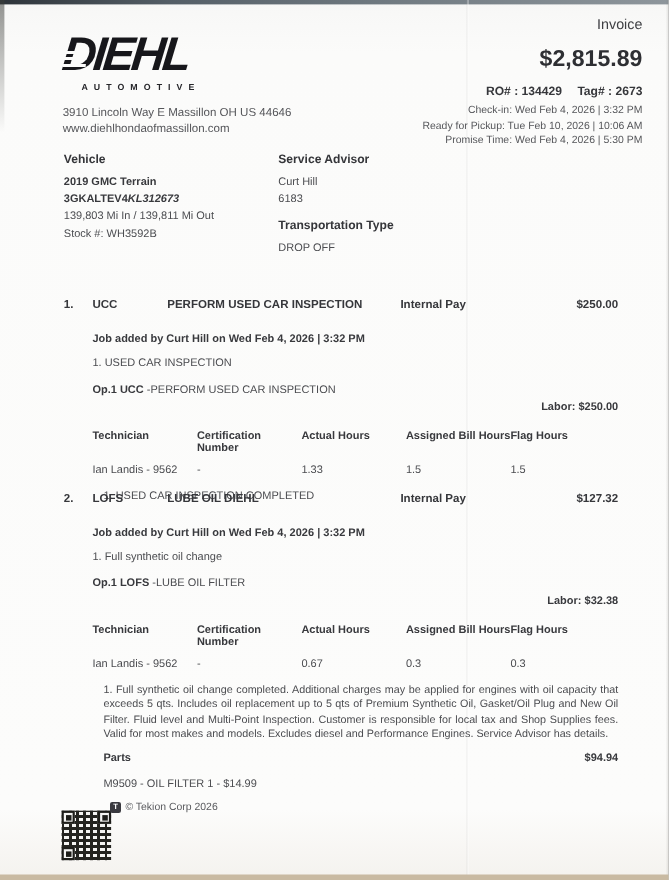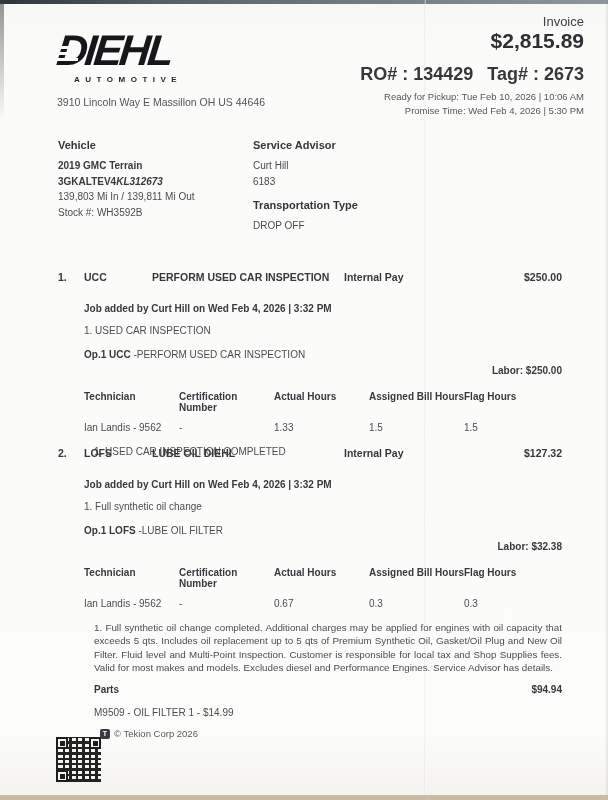--- a/index.html
+++ b/index.html
@@ -23,40 +23,40 @@
   .brand { position:absolute; left:57px; top:28px; }
   .brand-logo { position:relative; display:inline-block; font-size:43px; font-weight:bold;
     font-style:italic; letter-spacing:-3px; color:#17171b; transform:skewX(-6deg); line-height:44px; }
   .brand-logo::before { content:""; position:absolute; left:1px; top:15px; width:21px; height:18px;
     background:repeating-linear-gradient(180deg,transparent 0 3px,#fbfbfa 3px 6px); }
   .brand-sub { font-size:8px; font-weight:bold; letter-spacing:5.5px; color:#26262a; margin:3px 0 0 17px; }
   .brand-addr { margin-top:11px; font-size:10.5px; color:#55565a; line-height:14.5px; }
 
   .inv-block { position:absolute; right:24px; top:14px; text-align:right; }
   .inv-label { font-size:13px; color:#3f4044; }
-  .inv-total { font-size:21px; font-weight:bold; color:#2e2f33; margin-top:0; }
-  .inv-ro { font-size:18px; font-weight:bold; color:#36373b; margin-top:11px; }
+  .inv-total { font-size:21px; font-weight:bold; color:#2e2f33; margin-top:13px; }
+  .inv-ro { font-size:11px; font-weight:bold; color:#36373b; margin-top:11px; }
   .inv-ro .gap { display:inline-block; width:14px; }
   .inv-meta { font-size:9.5px; color:#55565a; line-height:13.5px; margin-top:5px; }
 
   
   .info { position:absolute; left:58px; top:139px; right:24px;
     display:grid; grid-template-columns:195px 167px auto; }
   .col-head { font-size:11px; font-weight:bold; color:#35363a; margin-bottom:7px; }
   .info-line { font-size:10px; line-height:15.5px; color:#4b4c50; }
   .b { font-weight:bold; color:#38393d; }
   .i { font-style:italic; }
   .veh-wrap { width:152px; }
   .adv-gap { height:10px; }
 
   
   .job { position:absolute; left:58px; right:46px; }
   .job-1 { top:271px; } .job-2 { top:447px; }
   .job-head { display:flex; font-size:10.5px; font-weight:bold; color:#36373b; }
-  .jh-num { width:26px; } .jh-code { width:68px; } .jh-title { width:192px; }
+  .jh-num { width:26px; } .jh-code { width:68px; } .jh-title { width:212px; }
   .jh-pay { flex:1; } .jh-amt { text-align:center;padding-left:24px; }
   .job-body { margin-left:26px; font-size:10px; }
   .added { font-weight:bold; color:#38393d; margin-top:20px; }
   .concern { margin-top:11px; }
   .opline { margin-top:13px; }
   .labor { text-align:right; font-weight:bold; color:#38393d; margin-top:5px; }
   .tech { display:grid; grid-template-columns:95px 95px 95px 95px auto; font-size:10px; margin-top:15px; }
   .tech .h { font-weight:bold; color:#38393d; padding-bottom:9px; }
   .note { margin-top:13px; margin-left:10px; }
   .story { margin-top:12px; margin-left:10px; text-align:justify; font-size:9.8px; line-height:13.4px; }
@@ -86,30 +86,32 @@
   <div class="top-edge"></div>
   <div class="corner-shadow"></div>
   <div class="fold-line"></div>
   <div class="right-shadow"></div>
 
   <div class="brand">
     <div class="brand-logo">DIEHL</div>
     <div class="brand-sub">AUTOMOTIVE</div>
     <div class="brand-addr">
       <div>3910 Lincoln Way E Massillon OH US 44646</div>
+      <div>www.diehlhondaofmassillon.com</div>
     </div>
   </div>
 
   <div class="inv-block">
     <div class="inv-label">Invoice</div>
     <div class="inv-total">$2,815.89</div>
     <div class="inv-ro">
       <span>RO# : 134429</span><span class="gap"></span><span>Tag# : 2673</span>
     </div>
     <div class="inv-meta">
+      <div>Check-in: Wed Feb 4, 2026 | 3:32 PM</div>
       <div>Ready for Pickup: Tue Feb 10, 2026 | 10:06 AM</div>
       <div>Promise Time: Wed Feb 4, 2026 | 5:30 PM</div>
     </div>
   </div>
 
   <div class="info">
     <div>
       <div class="col-head">Vehicle</div>
       <div class="veh-wrap">
         <div class="info-line b">2019 GMC Terrain</div>

